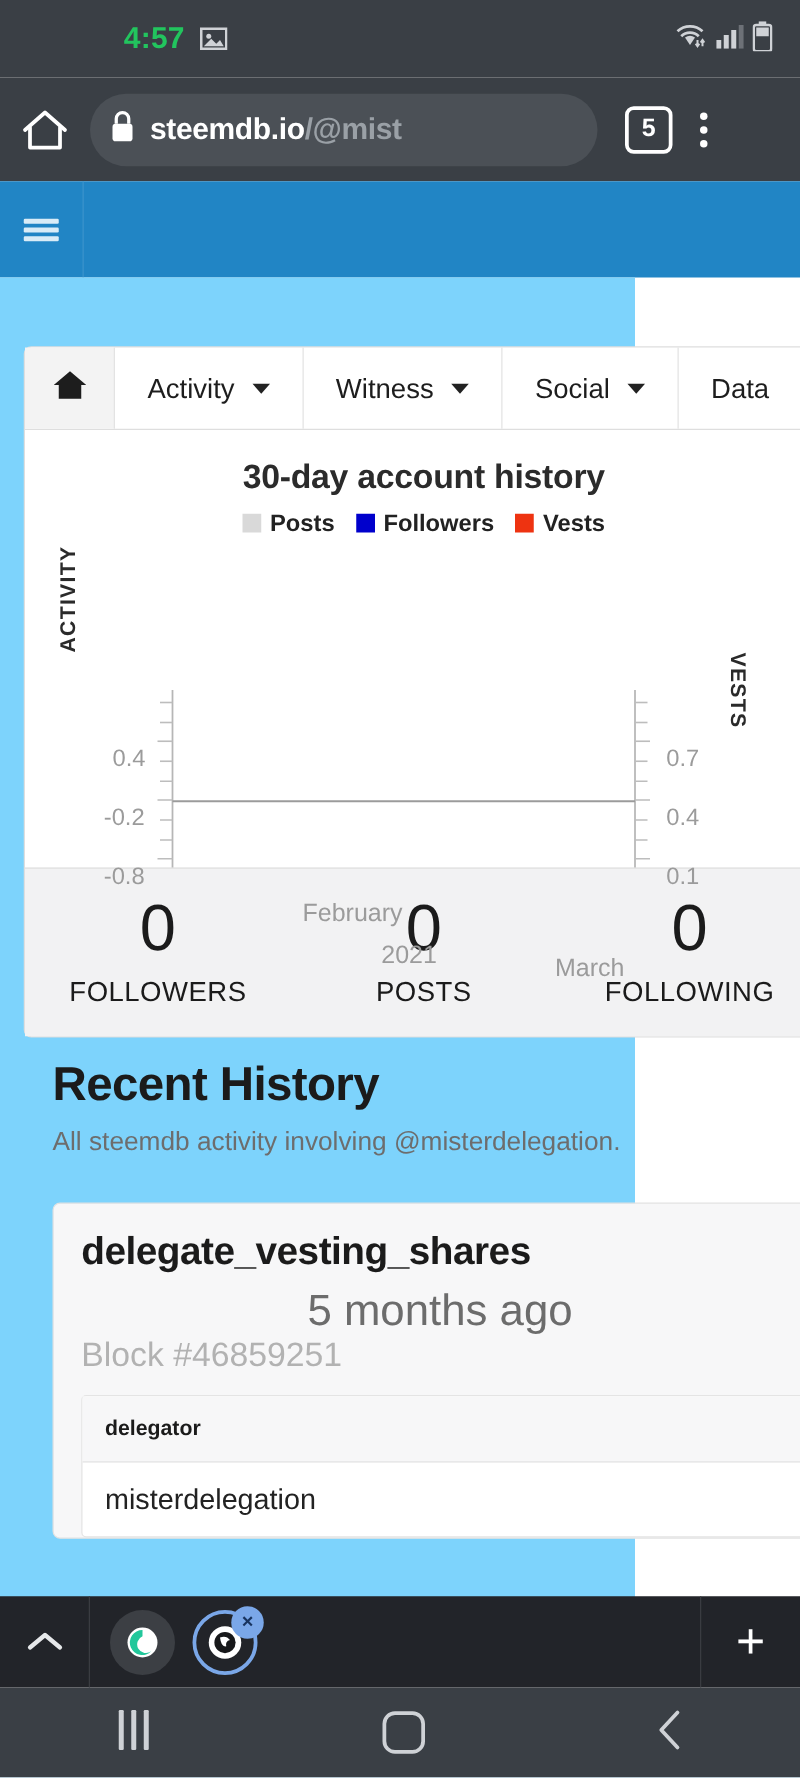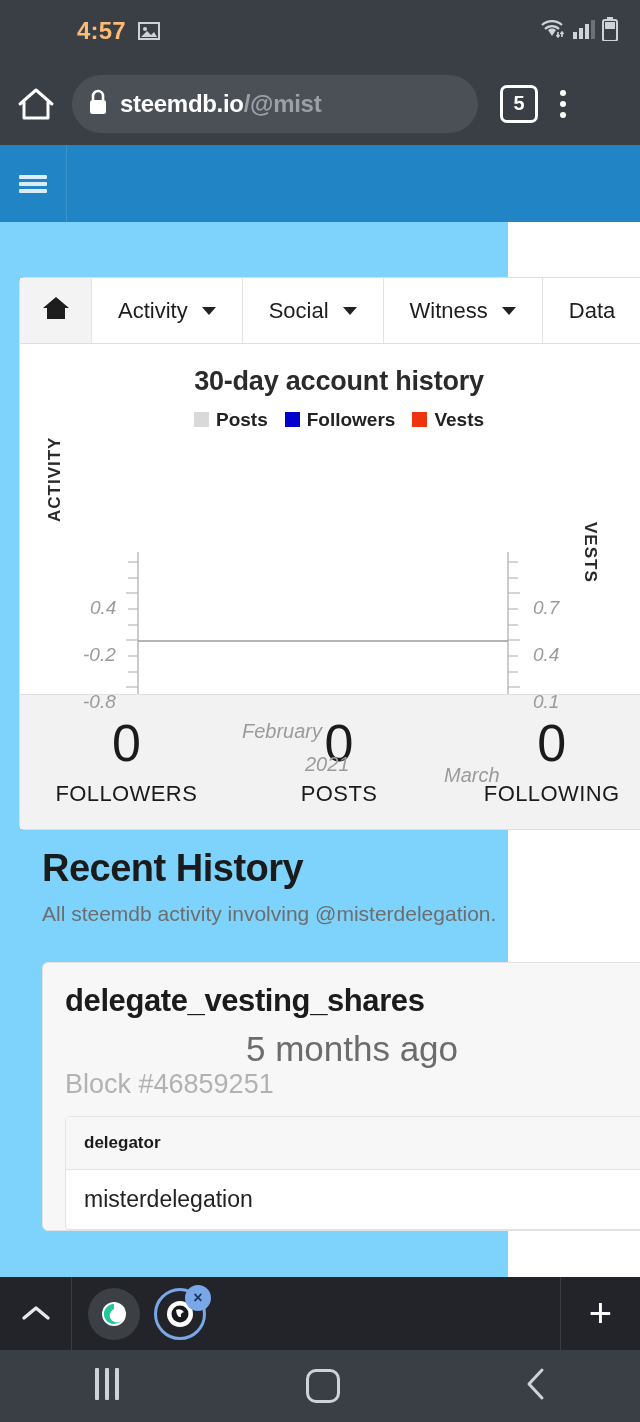--- a/index.html
+++ b/index.html
@@ -10,22 +10,22 @@
     overflow: hidden;
   }
   #screen { position: relative; width: 640px; height: 1422px; }
 
   
   .statusbar {
     position: absolute; top: 0; left: 0; width: 640px; height: 62px;
     background: #3a3f45; display: flex; align-items: center;
   }
   .sb-clock {
-    color: #fdba74; font-size: 24px; font-weight: bold;
-    margin-left: 77px; letter-spacing: 0.2px;
+    color: #22c55e; font-size: 24px; font-weight: bold;
+    margin-left: 99px; letter-spacing: 0.2px;
   }
   .sb-photo-icon { margin-left: 12px; width: 22px; height: 20px; position: relative; }
   .sb-right { margin-left: auto; margin-right: 22px; display: flex; align-items: center; gap: 7px; }
 
   
   .urlbar {
     position: absolute; top: 62px; left: 0; width: 640px; height: 83px;
     background: #3a3f45; display: flex; align-items: center;
   }
   .home-btn { width: 72px; display: flex; justify-content: center; align-items: center; }
@@ -103,21 +103,21 @@
   .legend span.sw { display: inline-block; width: 15px; height: 15px; margin-right: 7px; vertical-align: -1px; }
   .legend em { font-style: normal; }
 
   .plot { position: absolute; left: 0; top: 0; width: 622px; height: 350px; }
   .axlabel {
     position: absolute; font-size: 17px; font-weight: bold; color: #2a2a2a;
     letter-spacing: 1px;
   }
   .axlabel.left  { left: 25px; top: 178px; transform: rotate(-90deg); transform-origin: left top; }
   .axlabel.right { left: 580px; top: 178px; transform: rotate(90deg); transform-origin: left top; }
-  .tick { position: absolute; font-size: 19px; color: #9b9b9b; font-style: italic; }
+  .tick { position: absolute; font-size: 19px; color: #9b9b9b; }
 
   
   .statband {
     background: #f2f2f3; border-top: 1px solid #e0e0e0;
     display: flex; height: 135px; align-items: center;
   }
   .stat { flex: 1; text-align: center; }
   .stat .num { font-size: 52px; color: #1b1b1b; line-height: 1; font-weight: 400; }
   .stat .lbl { font-size: 22px; color: #1b1b1b; margin-top: 12px; letter-spacing: 0.4px; }
 
@@ -256,25 +256,25 @@
             <svg width="28" height="26" viewBox="0 0 28 26">
               <path d="M14 2 L27 13 L23 13 L23 24 L5 24 L5 13 L1 13 Z" fill="#1d1d1d"></path>
             </svg>
           </span>
         </div>
         <div class="tab">
           <span>Activity</span>
           <span class="caret"></span>
         </div>
         <div class="tab">
+          <span>Witness</span>
+          <span class="caret"></span>
+        </div>
+        <div class="tab">
           <span>Social</span>
-          <span class="caret"></span>
-        </div>
-        <div class="tab">
-          <span>Witness</span>
           <span class="caret"></span>
         </div>
         <div class="tab">
           <span>Data</span>
         </div>
       </div>
 
       <div class="chartbox">
         <div class="chart-title">30-day account history</div>
         <div class="legend">

